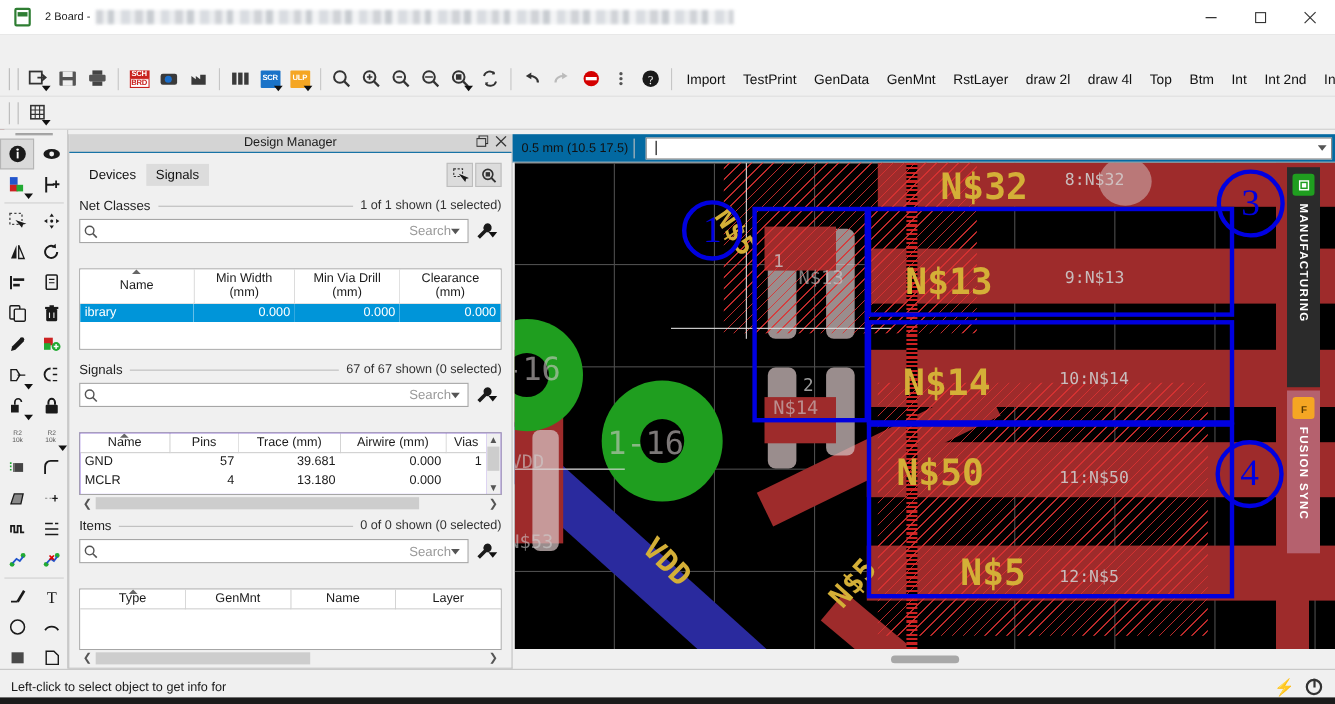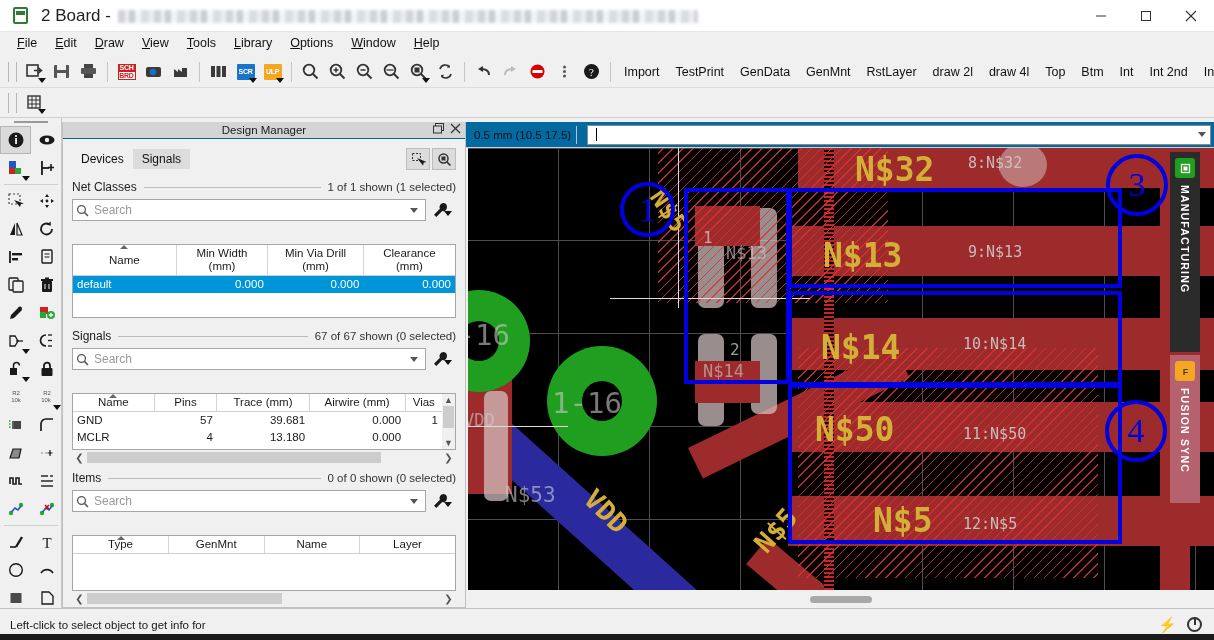--- a/index.html
+++ b/index.html
@@ -23,21 +23,21 @@
   }
   .tb-icon { width:22px; height:20px; margin-left:10px; position:relative; flex:none; }
   .tb-icon .chip {
     position:absolute; left:3px; top:1px; width:15px; height:17px;
     border:2px solid #2e7d32; border-radius:2px; background:#ffffff;
   }
   .tb-icon .chip:after {
     content:""; position:absolute; left:1px; top:2px; right:1px; height:4px;
     background:#2e7d32;
   }
-  .tb-title { margin-left:9px; font-size:17px; color:#222; white-space:nowrap; }
+  .tb-title { margin-left:9px; font-size:10px; color:#222; white-space:nowrap; }
   .tb-path {
     display:inline-block; margin-left:2px; vertical-align:middle;
     height:13px; width:580px;
     background: repeating-linear-gradient(90deg,
       #c9ccd1 0px, #c9ccd1 7px, #eceef0 7px, #eceef0 11px,
       #bfc4ca 11px, #bfc4ca 17px, #f2f3f5 17px, #f2f3f5 23px,
       #d3d7dc 23px, #d3d7dc 31px, #e9ebee 31px, #e9ebee 36px);
     filter: blur(1.4px); opacity:.85;
   }
   .winbtns { margin-left:auto; display:flex; height:32px; }
@@ -131,21 +131,21 @@
     display:flex;align-items:center;justify-content:center;
   }
 
   .sect-head { display:flex; align-items:center; margin-top:9px; font-size:12px; color:#222; }
   .sect-head .line { flex:1; height:1px; background:#bcbcbc; margin:0 7px; }
   .sect-head .cnt { color:#333; font-size:11.5px; white-space:nowrap; }
 
   .srow { display:flex; align-items:center; margin-top:5px; }
   .sbox {
     flex:1; height:22px; background:#fff; border:1px solid #a6a6a6;
-    display:flex; align-items:center; padding:0 3px;
+    display:flex; align-items:center; padding:0 3px;text-align:right;
   }
   .sbox .ph { color:#999; font-size:12px; margin-left:5px; flex:1; }
   .sbox .dd { width:0;height:0;border-left:4px solid transparent;border-right:4px solid transparent;border-top:5px solid #555; margin-right:4px;}
   .wrench { width:30px; display:flex; align-items:center; justify-content:center; position:relative; }
 
   table.grid { width:100%; border-collapse:collapse; table-layout:fixed; background:#fff; }
   .tblwrap { margin-top:23px; border:1px solid #a6a6a6; background:#8b5cf6; }
   table.grid th {
     font-weight:normal; font-size:11.5px; color:#1a1a1a; background:#fff;
     border-right:1px solid #d4d4d4; border-bottom:1px solid #cfcfcf;
@@ -271,31 +271,20 @@
       </div>
       <div class="winbtn close">
         <svg width="12" height="12" viewBox="0 0 12 12">
             <line x1="1" y1="1" x2="11" y2="11" stroke="#333" stroke-width="1.1"></line>
             <line x1="11" y1="1" x2="1" y2="11" stroke="#333" stroke-width="1.1"></line>
           </svg>
       </div>
     </div>
   </div>
 
-  <div class="menubar">
-    <div class="menu-item"><u>F</u><span></span>ile</div>
-    <div class="menu-item"><u>E</u>dit</div>
-    <div class="menu-item"><u>D</u>raw</div>
-    <div class="menu-item"><u>V</u>iew</div>
-    <div class="menu-item"><u>T</u>ools</div>
-    <div class="menu-item"><u>L</u>ibrary</div>
-    <div class="menu-item"><u>O</u>ptions</div>
-    <div class="menu-item"><u>W</u>indow</div>
-    <div class="menu-item"><u>H</u>elp</div>
-  </div>
 
   <div class="toolbar1">
     <div class="grip"></div>
 
     <div class="tbtn">
       <svg width="19" height="19" viewBox="0 0 19 19">
           <rect x="2" y="3" width="11" height="11" fill="none" stroke="#333" stroke-width="1.6"></rect>
           <path d="M9 8.5h7M13 5.5l3.5 3-3.5 3" fill="none" stroke="#333" stroke-width="1.6"></path>
         </svg>
       <span class="caret-dn"></span>
@@ -770,21 +759,21 @@
           <thead>
               <tr>
             <th><span class="sortcar"></span><span>Name</span></th>
             <th>Min Width<br>(mm)</th>
             <th>Min Via Drill<br>(mm)</th>
             <th>Clearance<br>(mm)</th>
           </tr>
             </thead>
           <tbody>
             <tr class="selrow">
-              <td style="text-align:left">default</td>
+              <td style="text-align:left">ibrary</td>
               <td style="text-align:right">0.000</td>
               <td style="text-align:right">0.000</td>
               <td style="text-align:right">0.000</td>
             </tr>
             <tr>
                 <td colspan="4" style="height:24px"></td>
               </tr>
           </tbody>
         </table>
       </div>
@@ -997,21 +986,21 @@
     <div class="netlbl2" style="left:500px;top:6px;">8:N$32</div>
     <div class="netlbl2" style="left:500px;top:95px;">9:N$13</div>
     <div class="netlbl2" style="left:495px;top:187px;">10:N$14</div>
     <div class="netlbl2" style="left:495px;top:277px;">11:N$50</div>
     <div class="netlbl2" style="left:495px;top:367px;">12:N$5</div>
     <div class="padnum" style="left:235px;top:80px;font-size:16px;opacity:.75;">1</div>
     <div class="padnum" style="left:258px;top:95px;font-size:17px;opacity:.6;">N$13</div>
     <div class="padnum" style="left:262px;top:192px;font-size:16px;opacity:.75;">2</div>
     <div class="padnum" style="left:235px;top:213px;font-size:17px;opacity:.6;">N$14</div>
     <div class="padnum" style="left:-4px;top:262px;font-size:17px;opacity:.6;">VDD</div>
-    <div class="padnum" style="left:-6px;top:335px;font-size:21px;opacity:.6;margin-left:43px;">N$53</div>
+    <div class="padnum" style="left:-6px;top:335px;font-size:17px;opacity:.6;">N$53</div>
 
     <div class="tplate" style="left:531px;top:-5px;width:48px;height:44px;border-radius:50%;opacity:.7;"></div>
 
     <div class="bluebox" style="left:216px;top:40px;width:106px;height:196px;"></div>
     <div class="bluebox" style="left:320px;top:40px;width:334px;height:100px;"></div>
     <div class="bluebox" style="left:320px;top:143px;width:334px;height:95px;"></div>
     <div class="bluebox" style="left:320px;top:236px;width:334px;height:160px;"></div>
 
     <div class="circ" style="left:152px;top:34px;width:55px;height:55px;">
       <span>1</span>

